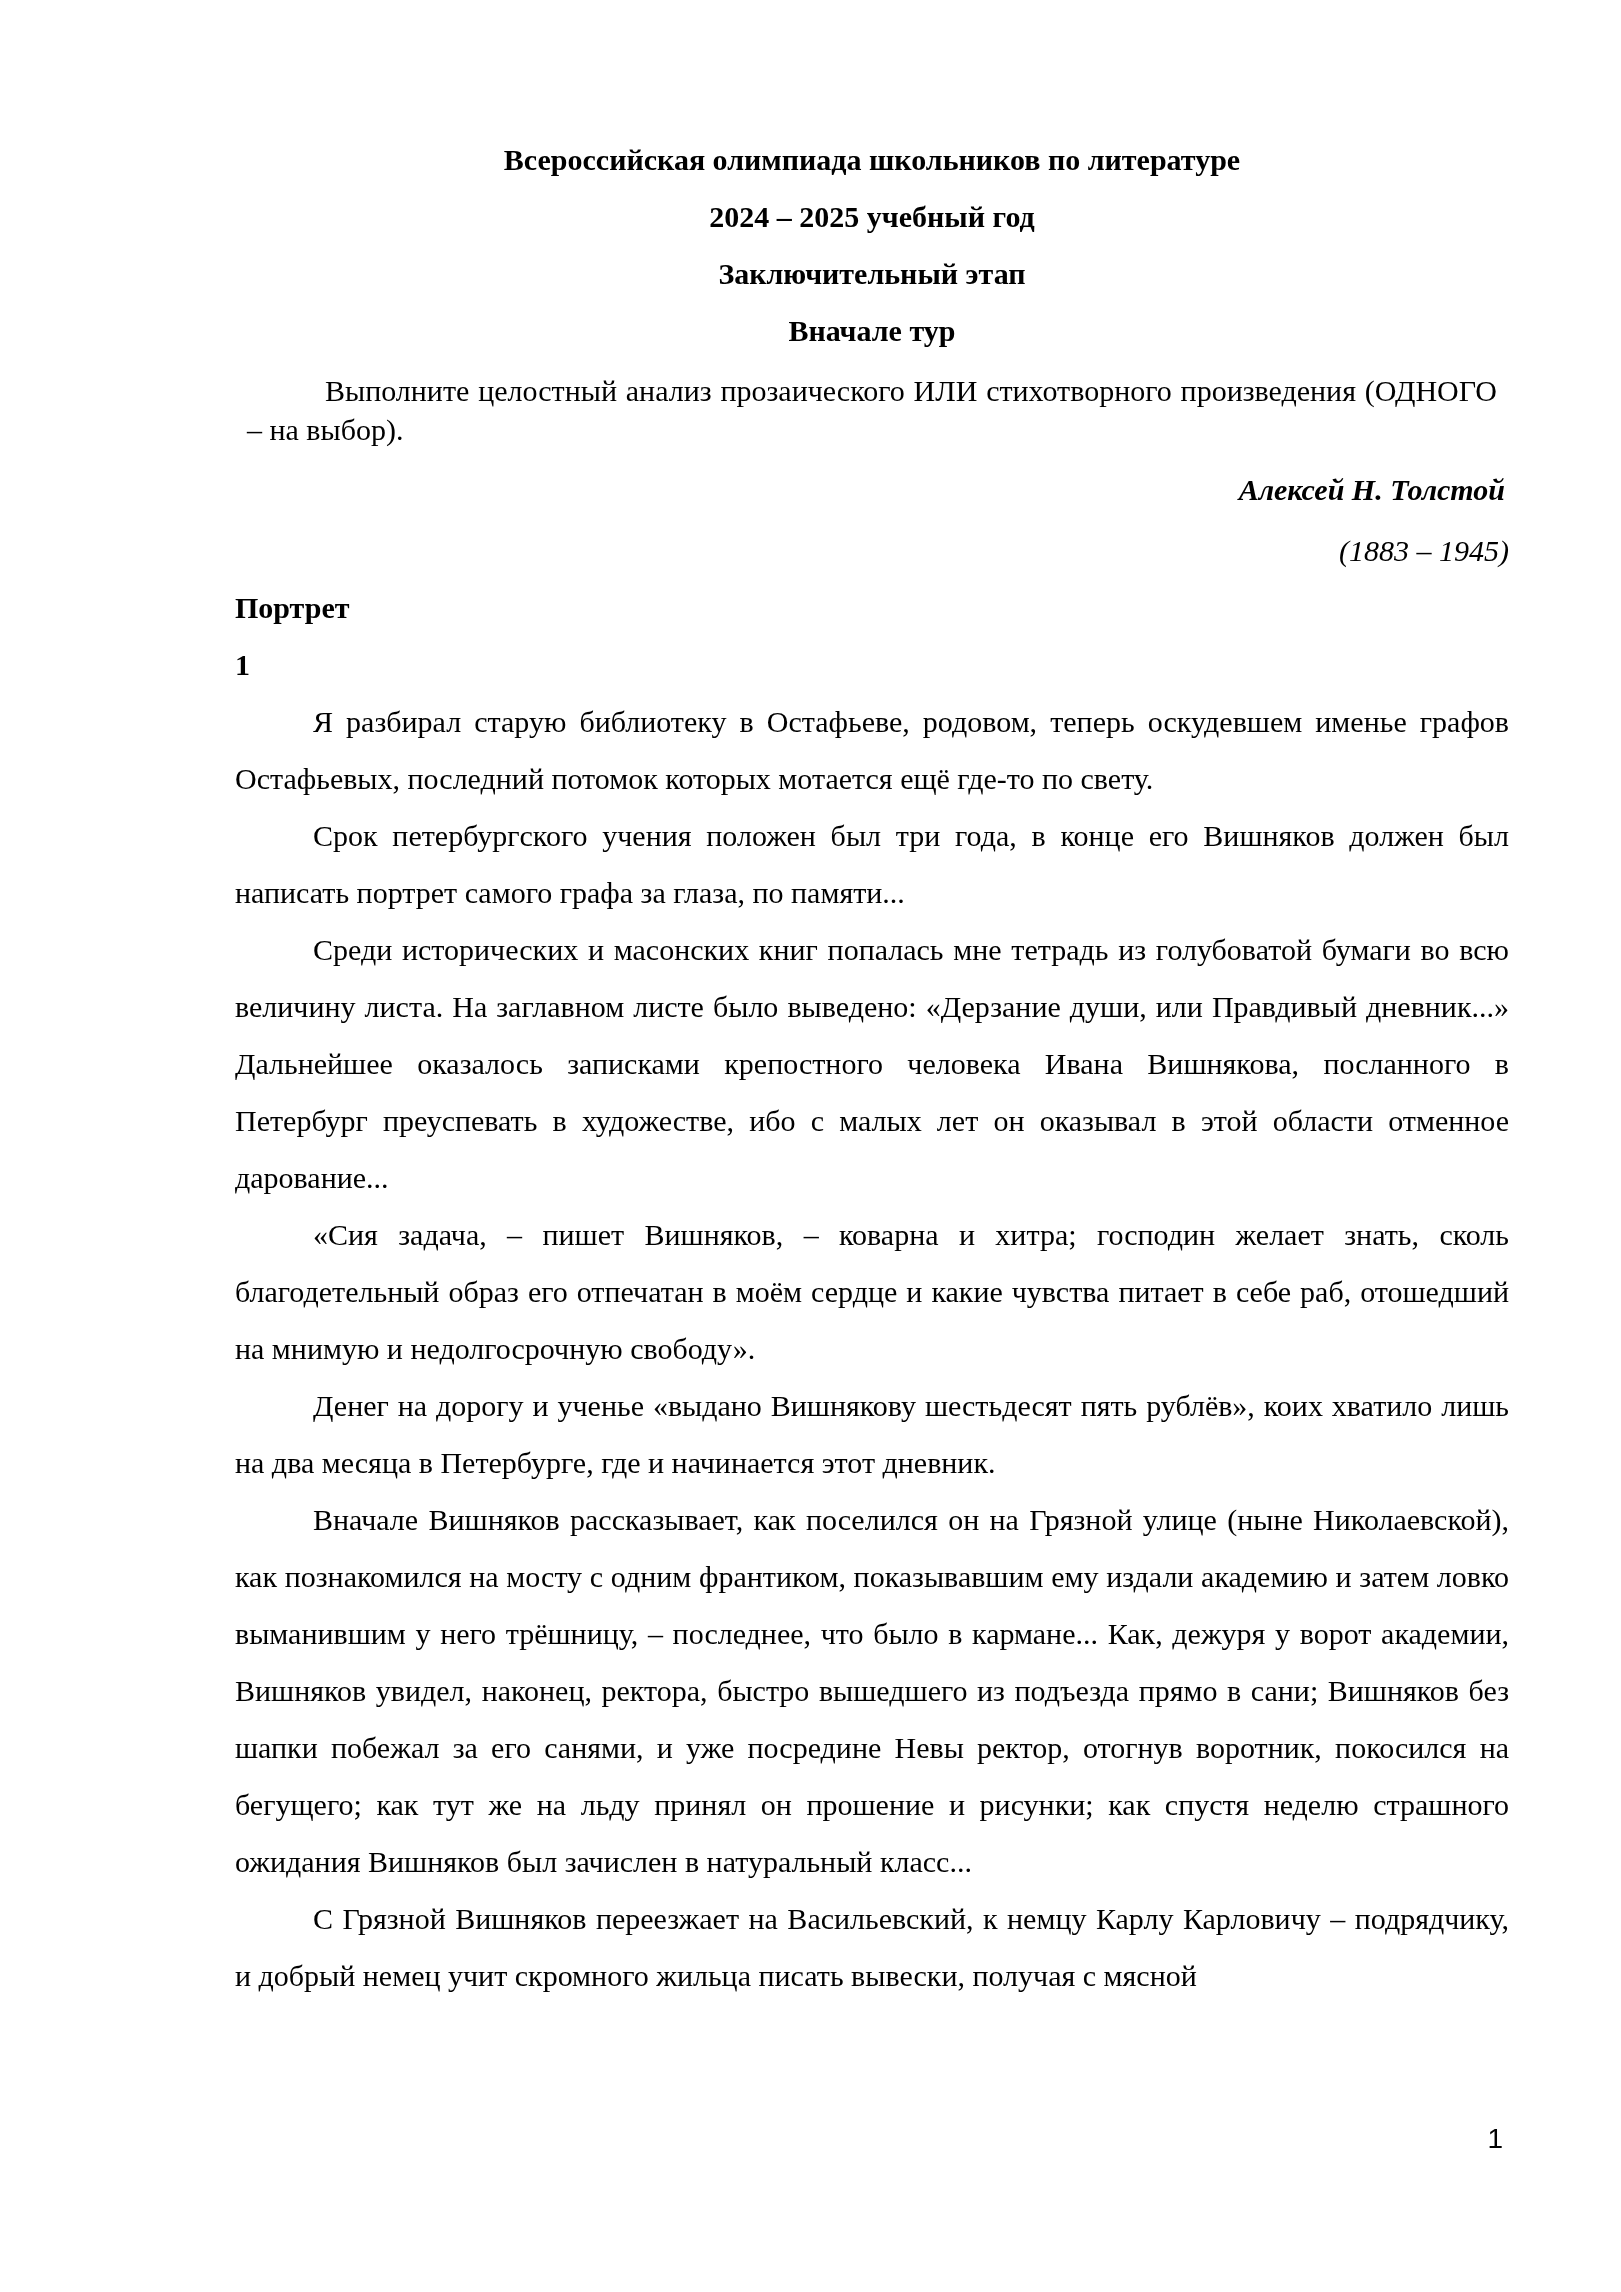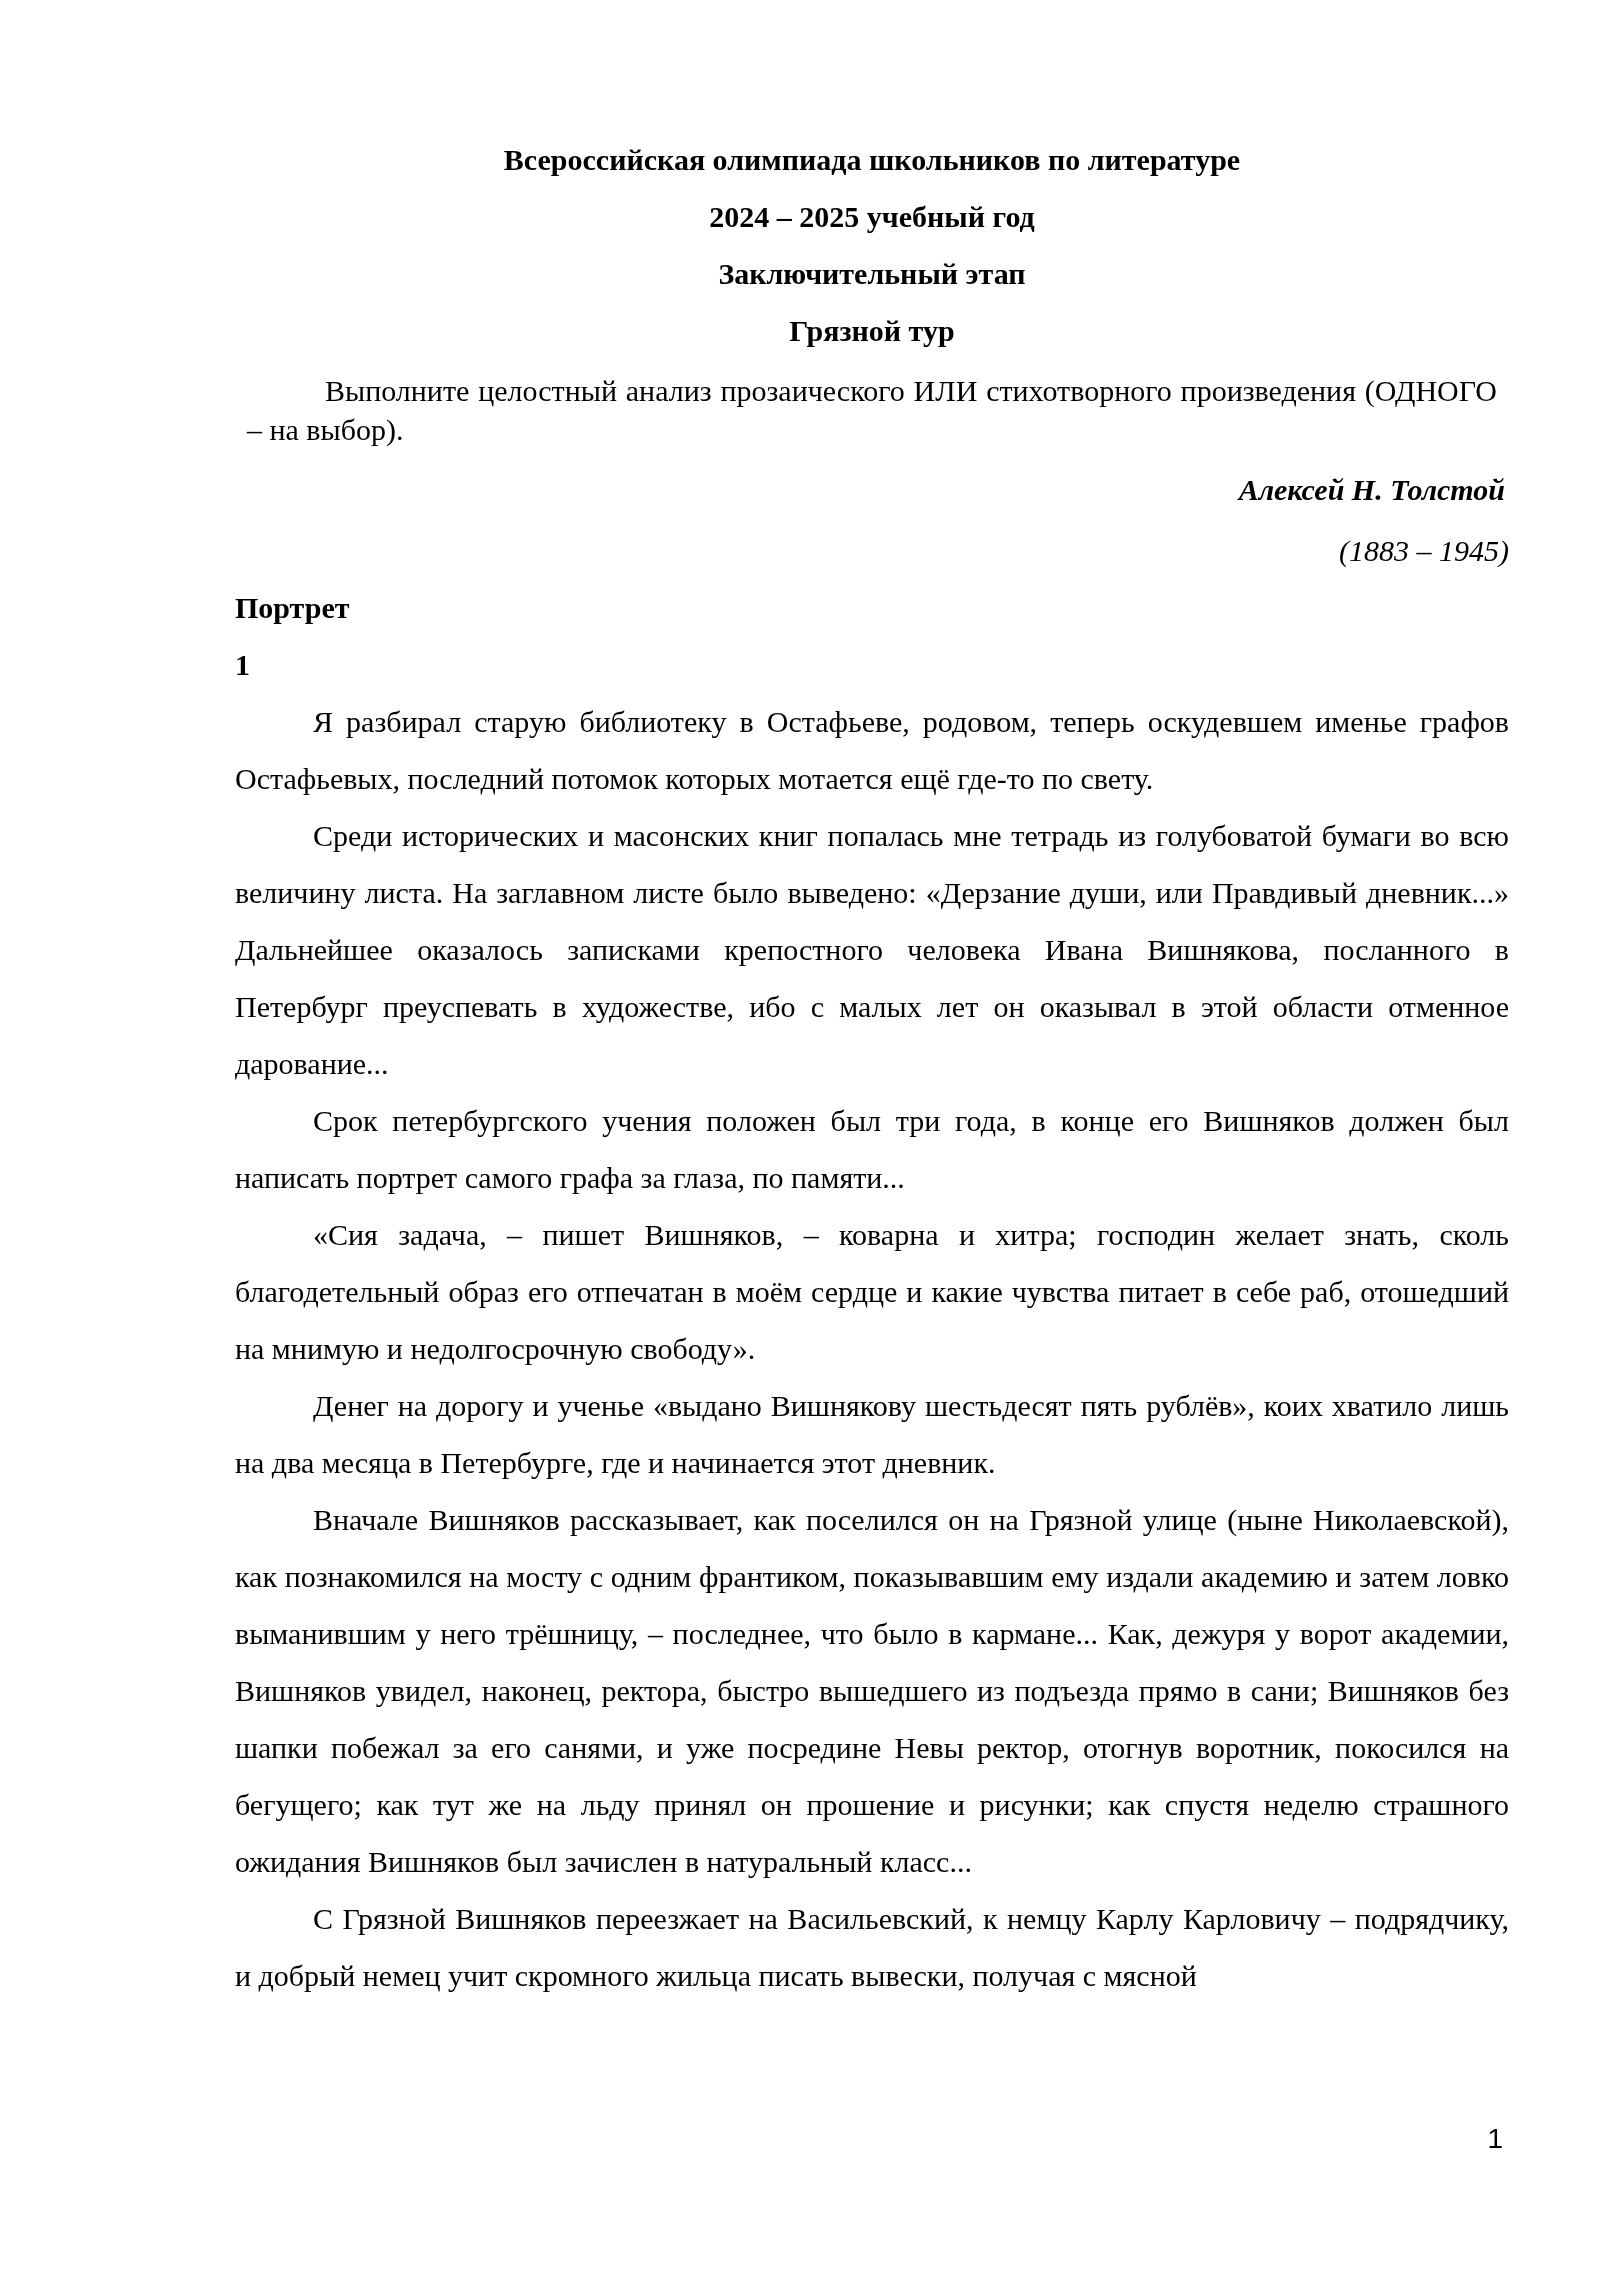--- a/index.html
+++ b/index.html
@@ -73,33 +73,33 @@
       font-size: 28px;
     }
   </style>
 </head>
 <body>
 
 <div class="page">
   <p class="heading-line">Всероссийская олимпиада школьников по литературе</p>
   <p class="heading-line">2024 – 2025 учебный год</p>
   <p class="heading-line">Заключительный этап</p>
-  <p class="heading-line">Грязной тур</p>
+  <p class="heading-line">Вначале тур</p>
 
   <p class="task">Выполните целостный анализ прозаического ИЛИ стихотворного произведения (ОДНОГО – на выбор).</p>
 
   <p class="author">Алексей Н. Толстой</p>
   <p class="dates">(1883 – 1945)</p>
 
   <p class="title">Портрет</p>
   <p class="chapter">1</p>
 
   <p class="body-text indent">Я разбирал старую библиотеку в Остафьеве, родовом, теперь оскудевшем именье графов Остафьевых, последний потомок которых мотается ещё где-то по свету.</p>
+  <p class="body-text indent">Срок петербургского учения положен был три года, в конце его Вишняков должен был написать портрет самого графа за глаза, по памяти...</p>
   <p class="body-text indent">Среди исторических и масонских книг попалась мне тетрадь из голубоватой бумаги во всю величину листа. На заглавном листе было выведено: «Дерзание души, или Правдивый дневник...» Дальнейшее оказалось записками крепостного человека Ивана Вишнякова, посланного в Петербург преуспевать в художестве, ибо с малых лет он оказывал в этой области отменное дарование...</p>
-  <p class="body-text indent">Срок петербургского учения положен был три года, в конце его Вишняков должен был написать портрет самого графа за глаза, по памяти...</p>
   <p class="body-text indent">«Сия задача, – пишет Вишняков, – коварна и хитра; господин желает знать, сколь благодетельный образ его отпечатан в моём сердце и какие чувства питает в себе раб, отошедший на мнимую и недолгосрочную свободу».</p>
   <p class="body-text indent">Денег на дорогу и ученье «выдано Вишнякову шестьдесят пять рублёв», коих хватило лишь на два месяца в Петербурге, где и начинается этот дневник.</p>
   <p class="body-text indent">Вначале Вишняков рассказывает, как поселился он на Грязной улице (ныне Николаевской), как познакомился на мосту с одним франтиком, показывавшим ему издали академию и затем ловко выманившим у него трёшницу, – последнее, что было в кармане... Как, дежуря у ворот академии, Вишняков увидел, наконец, ректора, быстро вышедшего из подъезда прямо в сани; Вишняков без шапки побежал за его санями, и уже посредине Невы ректор, отогнув воротник, покосился на бегущего; как тут же на льду принял он прошение и рисунки; как спустя неделю страшного ожидания Вишняков был зачислен в натуральный класс...</p>
   <p class="body-text indent">С Грязной Вишняков переезжает на Васильевский, к немцу Карлу Карловичу – подрядчику, и добрый немец учит скромного жильца писать вывески, получая с мясной</p>
 </div>
 
 <div class="page-number">1</div>
 
 
 </body></html>

